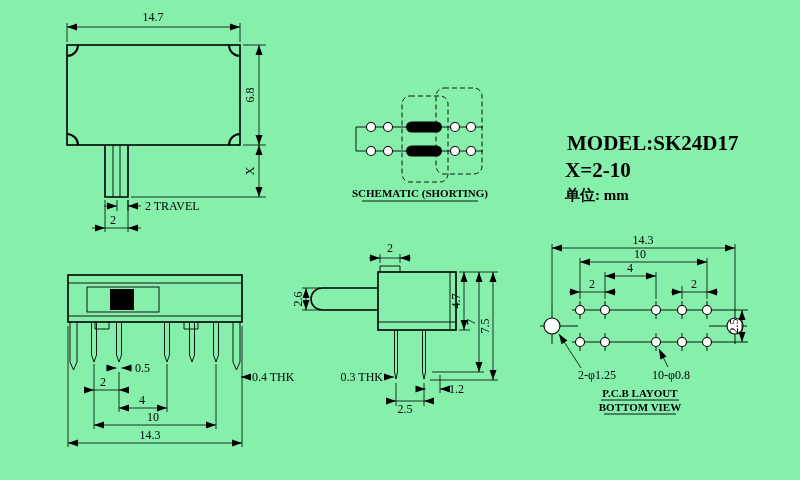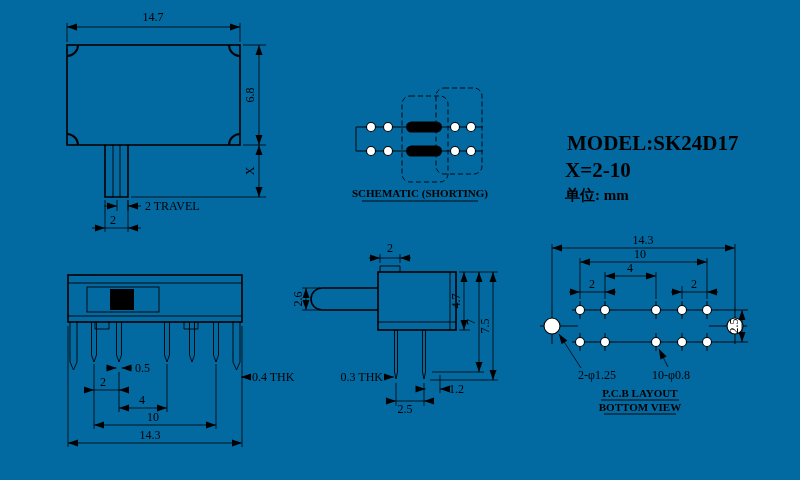--- a/index.html
+++ b/index.html
@@ -1,16 +1,16 @@
 <!DOCTYPE html>
 <html><head>
 <meta charset="utf-8">
 <style>
   html,body{margin:0;padding:0;background:#fff;}
-  .stage{position:relative;width:800px;height:480px;background:#0369a1;overflow:hidden;}
+  .stage{position:relative;width:800px;height:480px;background:#86efac;overflow:hidden;}
   svg text{font-family:"Liberation Serif","DejaVu Serif",serif;font-size:12px;fill:#000;}
   svg .big{font-size:21px;font-weight:bold;}
   svg .unit{font-size:15px;font-weight:bold;}
   svg .cap{font-size:11px;font-weight:bold;}
   .thick{stroke:#000;stroke-width:1.6;fill:none;}
   .thin{stroke:#000;stroke-width:0.9;fill:none;}
   .dim{stroke:#000;stroke-width:0.8;fill:none;}
   .dash{stroke-dasharray:5 3;}
   .arc{stroke:#000;stroke-width:2;fill:none;}
   .hole{stroke:#000;stroke-width:1.1;fill:#fff;}

